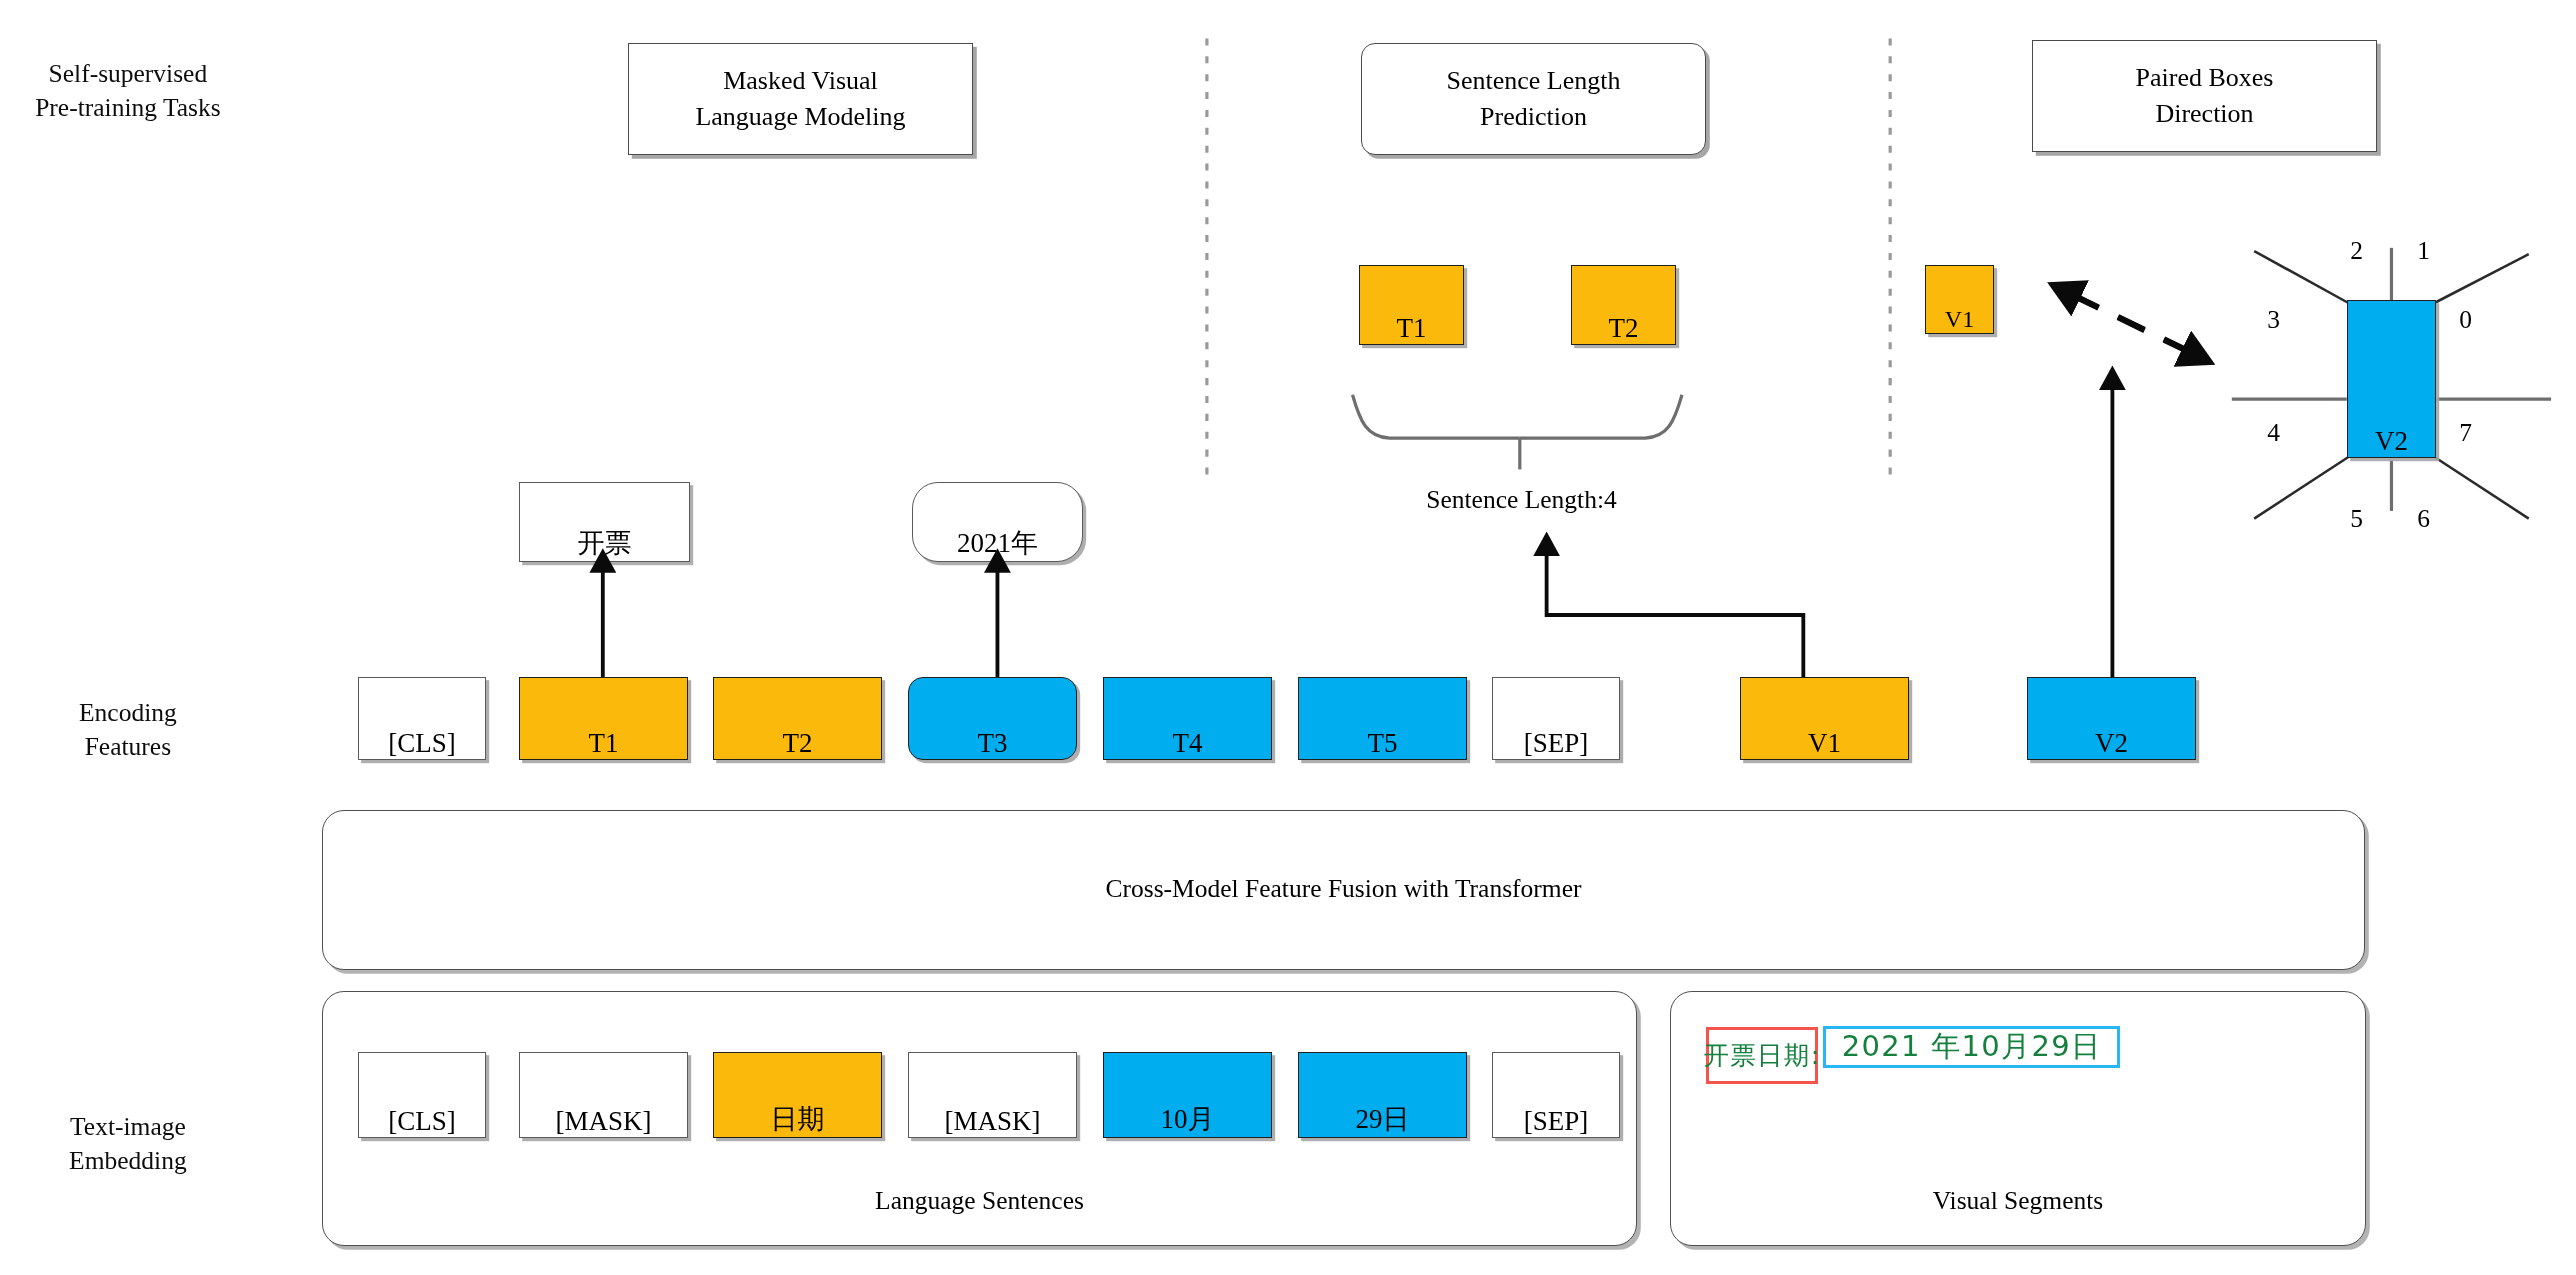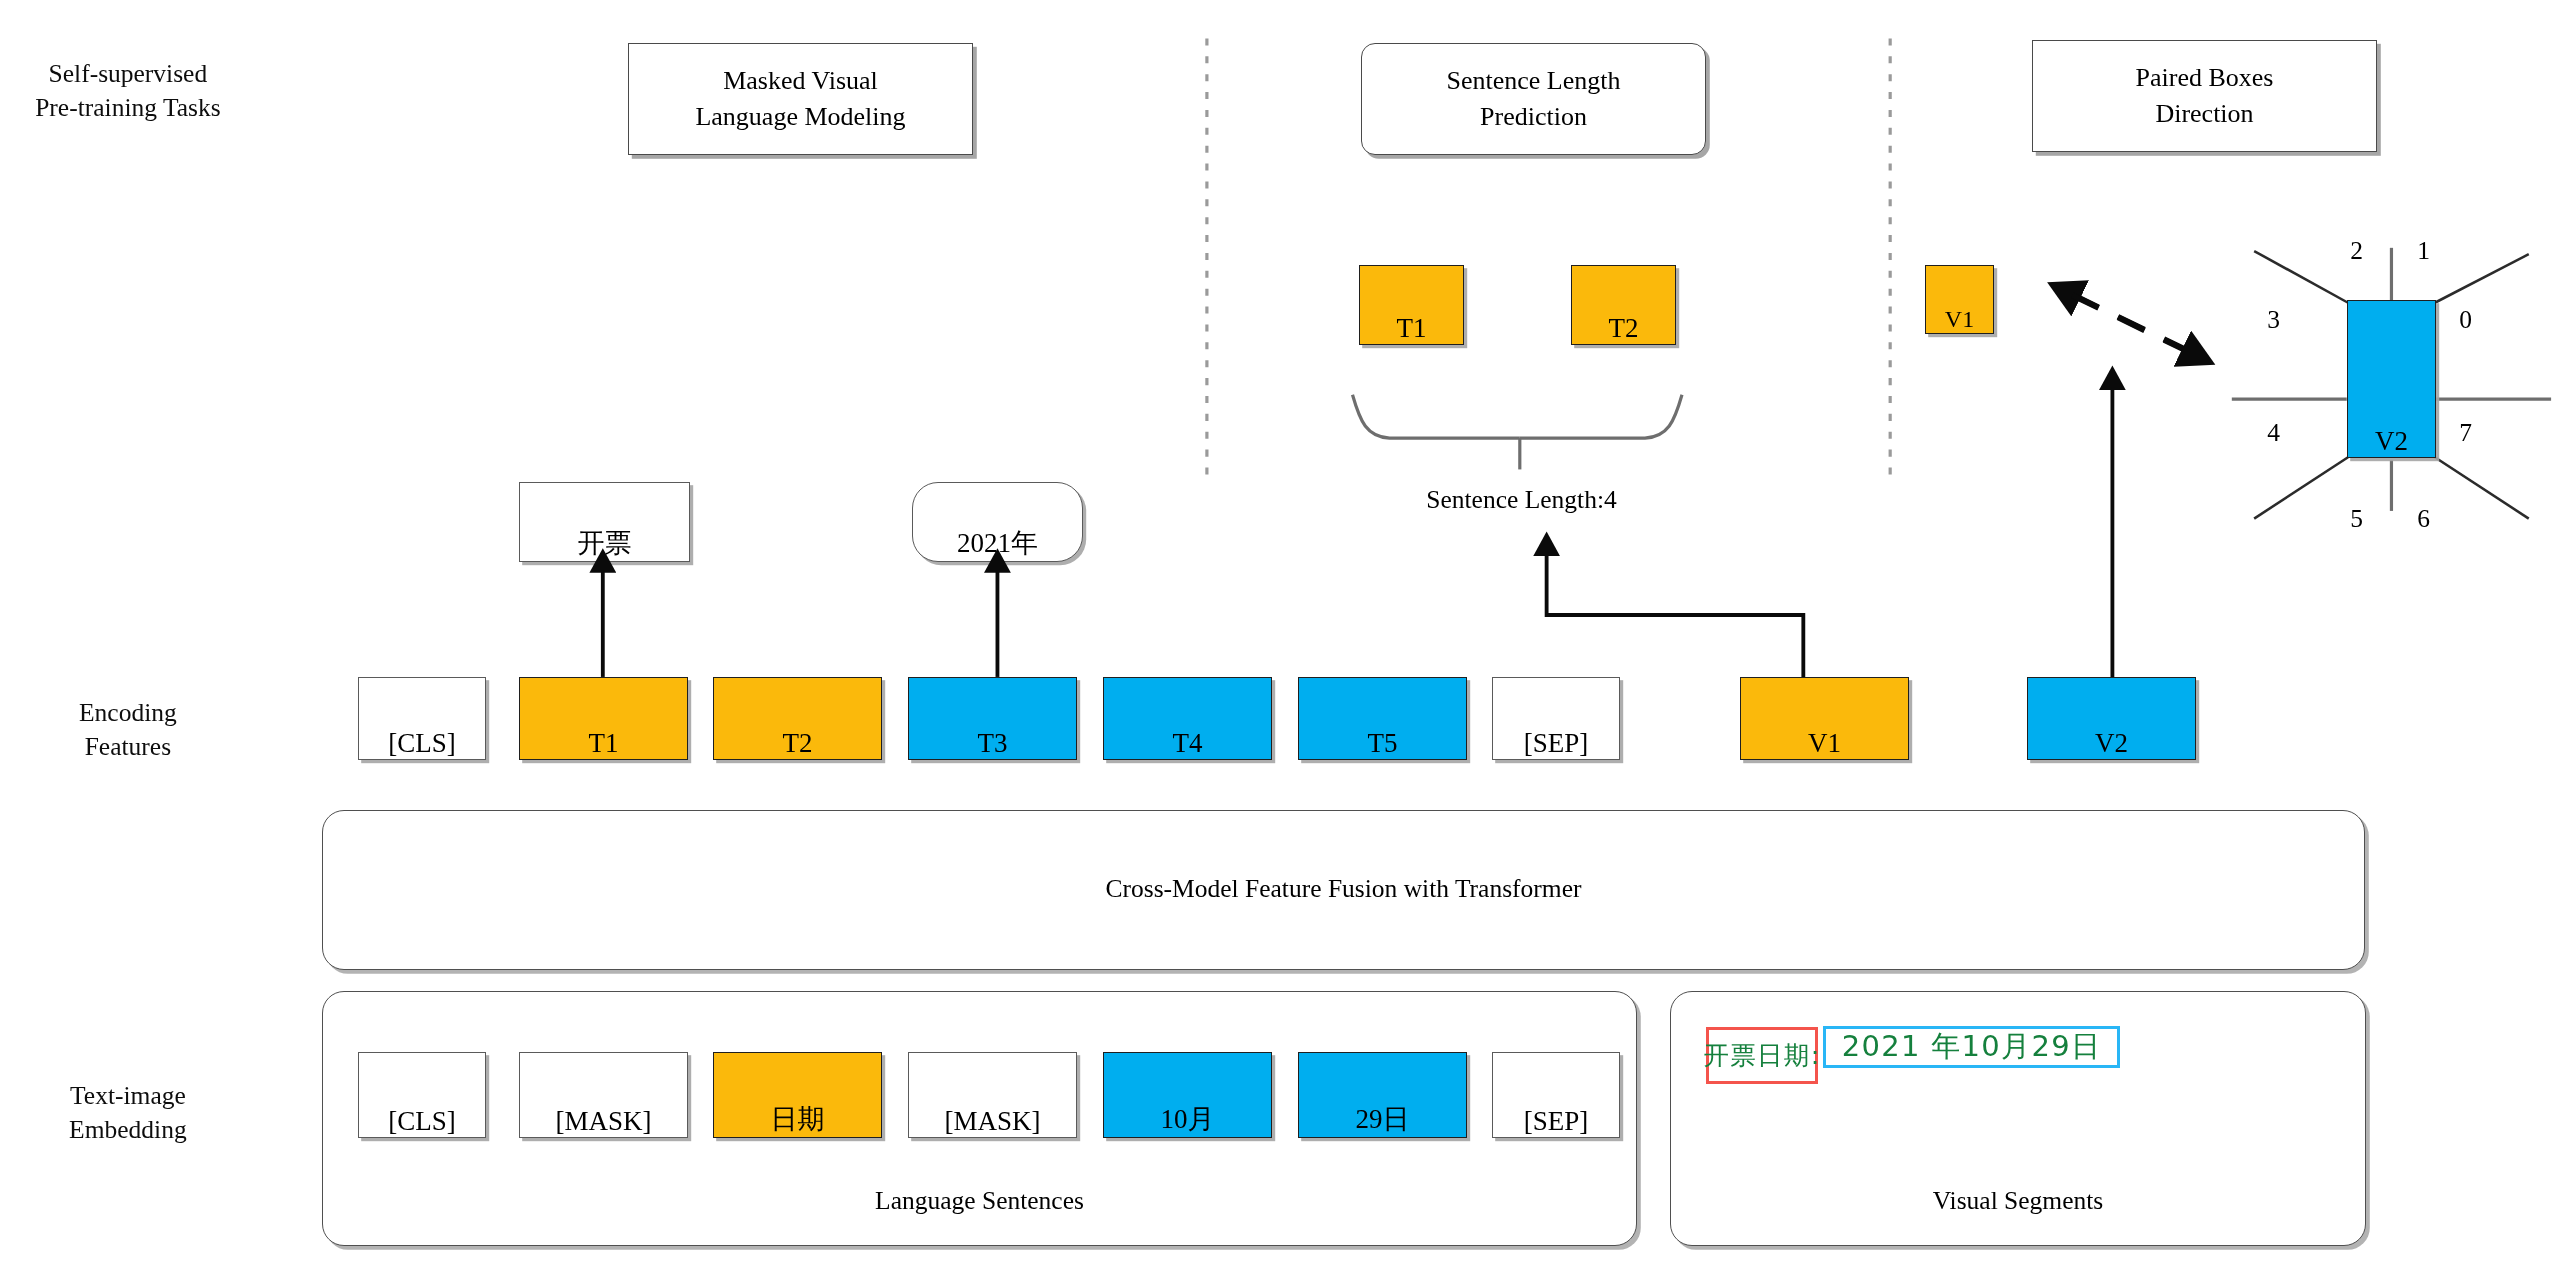--- a/index.html
+++ b/index.html
@@ -60,21 +60,21 @@
   <div class="abs rowlabel" style="left:6.4px;top:57px;width:243px;">
     <div>Self-supervised</div>
     <div>Pre-training Tasks</div>
   </div>
 
   <div class="abs rowlabel" style="left:6.4px;top:696px;width:243px;">
     <div>Encoding</div>
     <div>Features</div>
   </div>
 
-  <div class="abs rowlabel" style="left:6.4px;top:1079px;width:243px;">
+  <div class="abs rowlabel" style="left:6.4px;top:1110px;width:243px;">
     <div>Text-image</div>
     <div>Embedding</div>
   </div>
 
   <div class="abs taskbox" style="left:628px;top:43px;width:345px;height:112px;">
     <div>
       <div>Masked Visual</div>
       <div>Language Modeling</div>
     </div>
   </div>
@@ -174,21 +174,21 @@
 
   <div class="abs tok white" style="left:358px;top:677px;width:128px;height:83px;">
     <span>[CLS]</span>
   </div>
   <div class="abs tok orange" style="left:519px;top:677px;width:169px;height:83px;">
     <span>T1</span>
   </div>
   <div class="abs tok orange" style="left:713px;top:677px;width:169px;height:83px;">
     <span>T2</span>
   </div>
-  <div class="abs tok blue" style="left:908px;top:677px;width:169px;height:83px;">
+  <div class="abs tok blue" style="left:908px;top:677px;width:169px;height:83px;border-radius:15px;">
     <span>T3</span>
   </div>
   <div class="abs tok blue" style="left:1103px;top:677px;width:169px;height:83px;">
     <span>T4</span>
   </div>
   <div class="abs tok blue" style="left:1298px;top:677px;width:169px;height:83px;">
     <span>T5</span>
   </div>
   <div class="abs tok white" style="left:1492px;top:677px;width:128px;height:83px;">
     <span>[SEP]</span>

